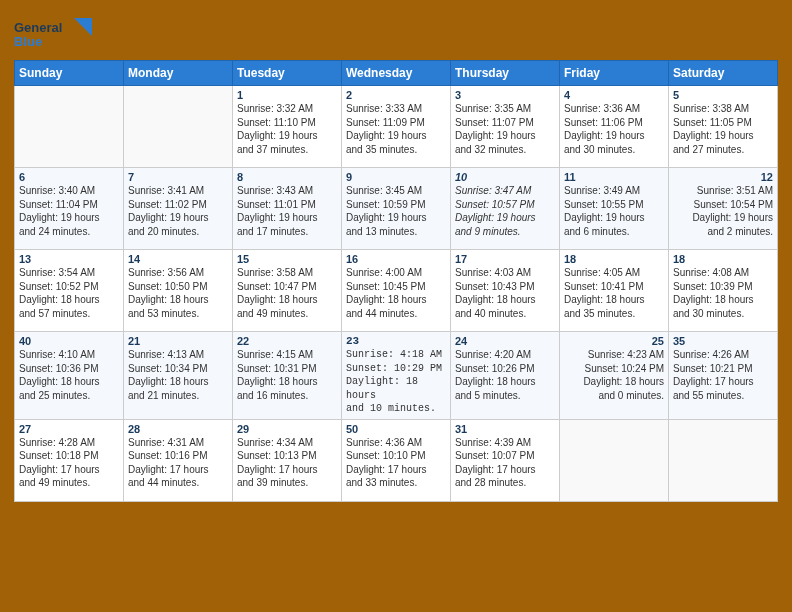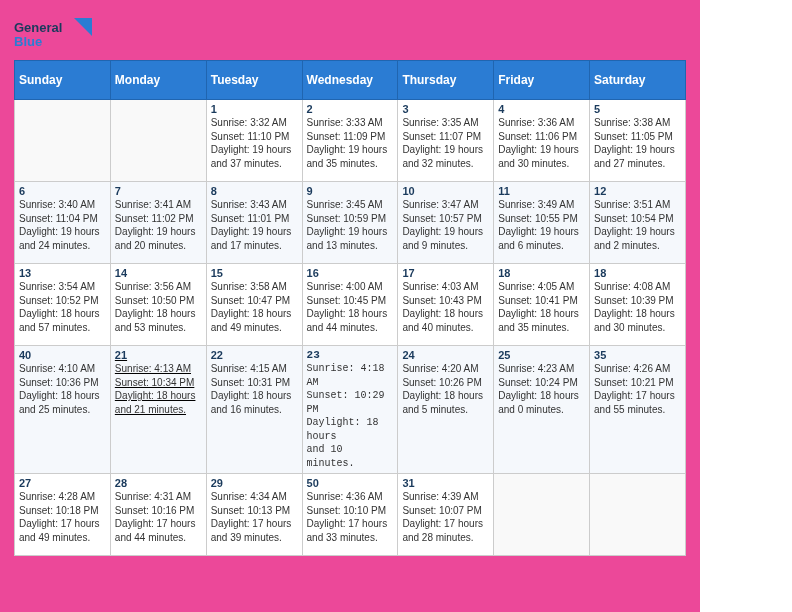--- a/index.html
+++ b/index.html
@@ -4,24 +4,24 @@
   <style>
     * { box-sizing: border-box; margin: 0; padding: 0; }
     body {
       font-family: Arial, sans-serif;
       background: #fff;
       width: 792px;
       height: 612px;
       overflow: hidden;
     }
     .page {
-      width: 700px;
+      width: 792px;
       height: 612px;
       padding: 10px 14px 10px 14px;
-      background: #ec4899;
+      background: #a16207;
     }
     .header {
       display: flex;
       justify-content: space-between;
       align-items: flex-start;
       margin-bottom: 6px;
     }
     .logo {
       display: flex;
       flex-direction: column;
@@ -44,21 +44,21 @@
     .calendar {
       width: 100%;
       border-collapse: collapse;
       border: 1px solid #ccc;
     }
     .calendar th {
       background: #2b7cd3;
       color: #fff;
       font-size: 12px;
       font-weight: bold;
-      padding: 12px 4px;
+      padding: 5px 4px;
       text-align: left;
       border: 1px solid #2065b0;
     }
     .calendar td {
       vertical-align: top;
       border: 1px solid #ccc;
       padding: 3px 4px;
       width: calc(100% / 7);
       height: 82px;
       background: #fff;
@@ -149,29 +149,29 @@
             <div class="day-info">Sunrise: 3:41 AM<br>Sunset: 11:02 PM<br>Daylight: 19 hours<br>and 20 minutes.</div>
           </td>
           <td style="background: rgb(245, 248, 252);">
             <span class="day-number">8</span>
             <div class="day-info">Sunrise: 3:43 AM<br>Sunset: 11:01 PM<br>Daylight: 19 hours<br>and 17 minutes.</div>
           </td>
           <td style="background: rgb(245, 248, 252);">
             <span class="day-number">9</span>
             <div class="day-info">Sunrise: 3:45 AM<br>Sunset: 10:59 PM<br>Daylight: 19 hours<br>and 13 minutes.</div>
           </td>
-          <td style="background: rgb(245, 248, 252);">
+          <td style="background: rgb(245, 248, 252); font-style: italic;">
             <span class="day-number">10</span>
             <div class="day-info">Sunrise: 3:47 AM<br>Sunset: 10:57 PM<br>Daylight: 19 hours<br>and 9 minutes.</div>
           </td>
           <td style="background: rgb(245, 248, 252);">
             <span class="day-number">11</span>
             <div class="day-info">Sunrise: 3:49 AM<br>Sunset: 10:55 PM<br>Daylight: 19 hours<br>and 6 minutes.</div>
           </td>
-          <td style="background: rgb(245, 248, 252);">
+          <td style="background: rgb(245, 248, 252); text-align: right;">
             <span class="day-number">12</span>
             <div class="day-info">Sunrise: 3:51 AM<br>Sunset: 10:54 PM<br>Daylight: 19 hours<br>and 2 minutes.</div>
           </td>
         </tr>
         <tr>
           <td>
             <span class="day-number">13</span>
             <div class="day-info">Sunrise: 3:54 AM<br>Sunset: 10:52 PM<br>Daylight: 18 hours<br>and 57 minutes.</div>
           </td>
           <td>
@@ -197,37 +197,37 @@
           <td>
             <span class="day-number">18</span>
             <div class="day-info">Sunrise: 4:08 AM<br>Sunset: 10:39 PM<br>Daylight: 18 hours<br>and 30 minutes.</div>
           </td>
         </tr>
         <tr>
           <td style="background: rgb(245, 248, 252);">
             <span class="day-number">40</span>
             <div class="day-info">Sunrise: 4:10 AM<br>Sunset: 10:36 PM<br>Daylight: 18 hours<br>and 25 minutes.</div>
           </td>
-          <td style="background: rgb(245, 248, 252); text-decoration: underline;">
+          <td style="background: rgb(245, 248, 252);">
             <span class="day-number">21</span>
             <div class="day-info">Sunrise: 4:13 AM<br>Sunset: 10:34 PM<br>Daylight: 18 hours<br>and 21 minutes.</div>
           </td>
           <td style="background: rgb(245, 248, 252);">
             <span class="day-number">22</span>
             <div class="day-info">Sunrise: 4:15 AM<br>Sunset: 10:31 PM<br>Daylight: 18 hours<br>and 16 minutes.</div>
           </td>
           <td style="background: rgb(245, 248, 252); font-family: Liberation Mono, monospace;">
             <span class="day-number">23</span>
             <div class="day-info">Sunrise: 4:18 AM<br>Sunset: 10:29 PM<br>Daylight: 18 hours<br>and 10 minutes.</div>
           </td>
           <td style="background: rgb(245, 248, 252); margin-left: 16px;">
             <span class="day-number">24</span>
             <div class="day-info">Sunrise: 4:20 AM<br>Sunset: 10:26 PM<br>Daylight: 18 hours<br>and 5 minutes.</div>
           </td>
-          <td style="background: rgb(245, 248, 252);">
+          <td style="background: rgb(245, 248, 252); text-align: right;">
             <span class="day-number">25</span>
             <div class="day-info">Sunrise: 4:23 AM<br>Sunset: 10:24 PM<br>Daylight: 18 hours<br>and 0 minutes.</div>
           </td>
           <td style="background: rgb(245, 248, 252);">
             <span class="day-number">35</span>
             <div class="day-info">Sunrise: 4:26 AM<br>Sunset: 10:21 PM<br>Daylight: 17 hours<br>and 55 minutes.</div>
           </td>
         </tr>
         <tr>
           <td>

